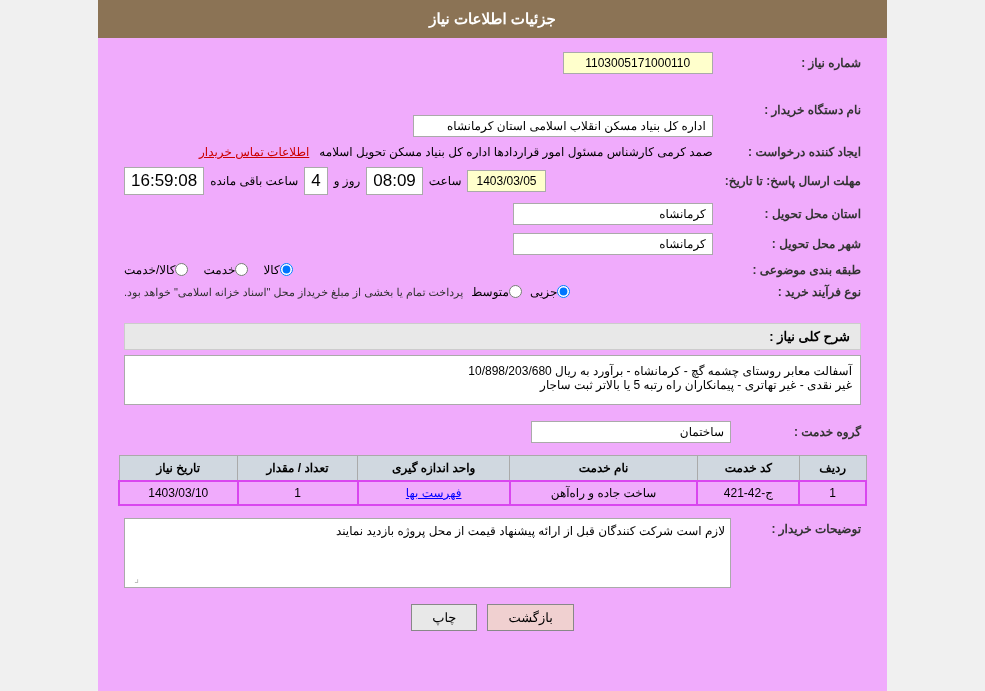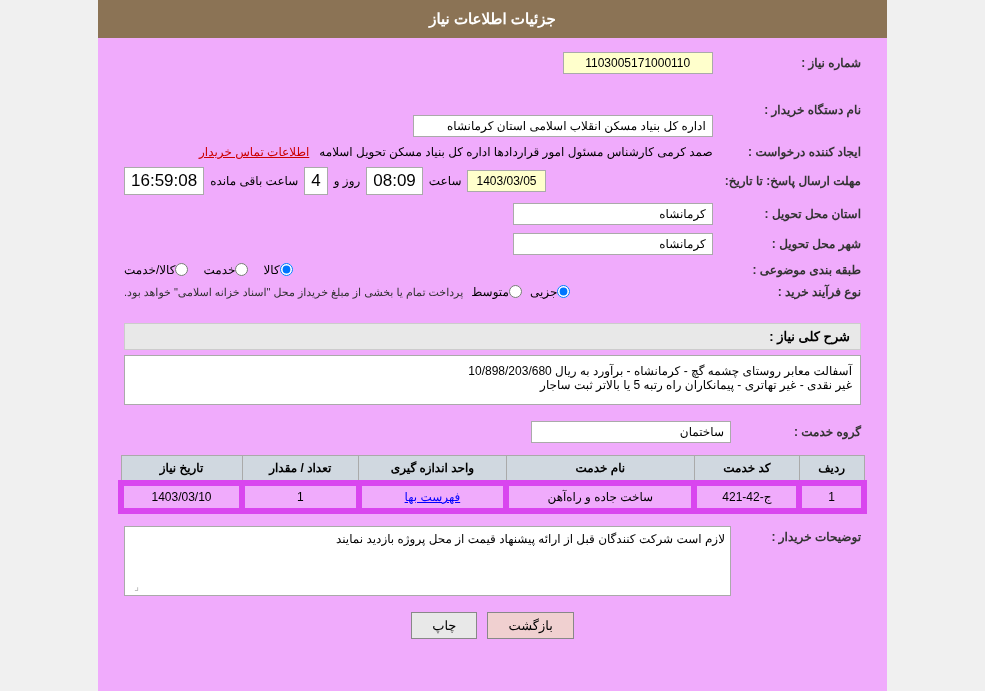--- a/index.html
+++ b/index.html
@@ -133,21 +133,21 @@
       margin: 8px 0;
     }
     .services-table th {
       background: #d0d8e0;
       border: 1px solid #aaa;
       padding: 5px 8px;
       text-align: center;
       font-size: 12px;
     }
     .services-table td {
-      border: 6px solid #d946ef;
+      border: 2px solid #d946ef;
       padding: 4px 8px;
       text-align: center;
       font-size: 12px;
     }
     .services-table td.blue-link {
       color: #00f;
       text-decoration: underline;
       cursor: pointer;
     }
     .buyer-notes-area {

